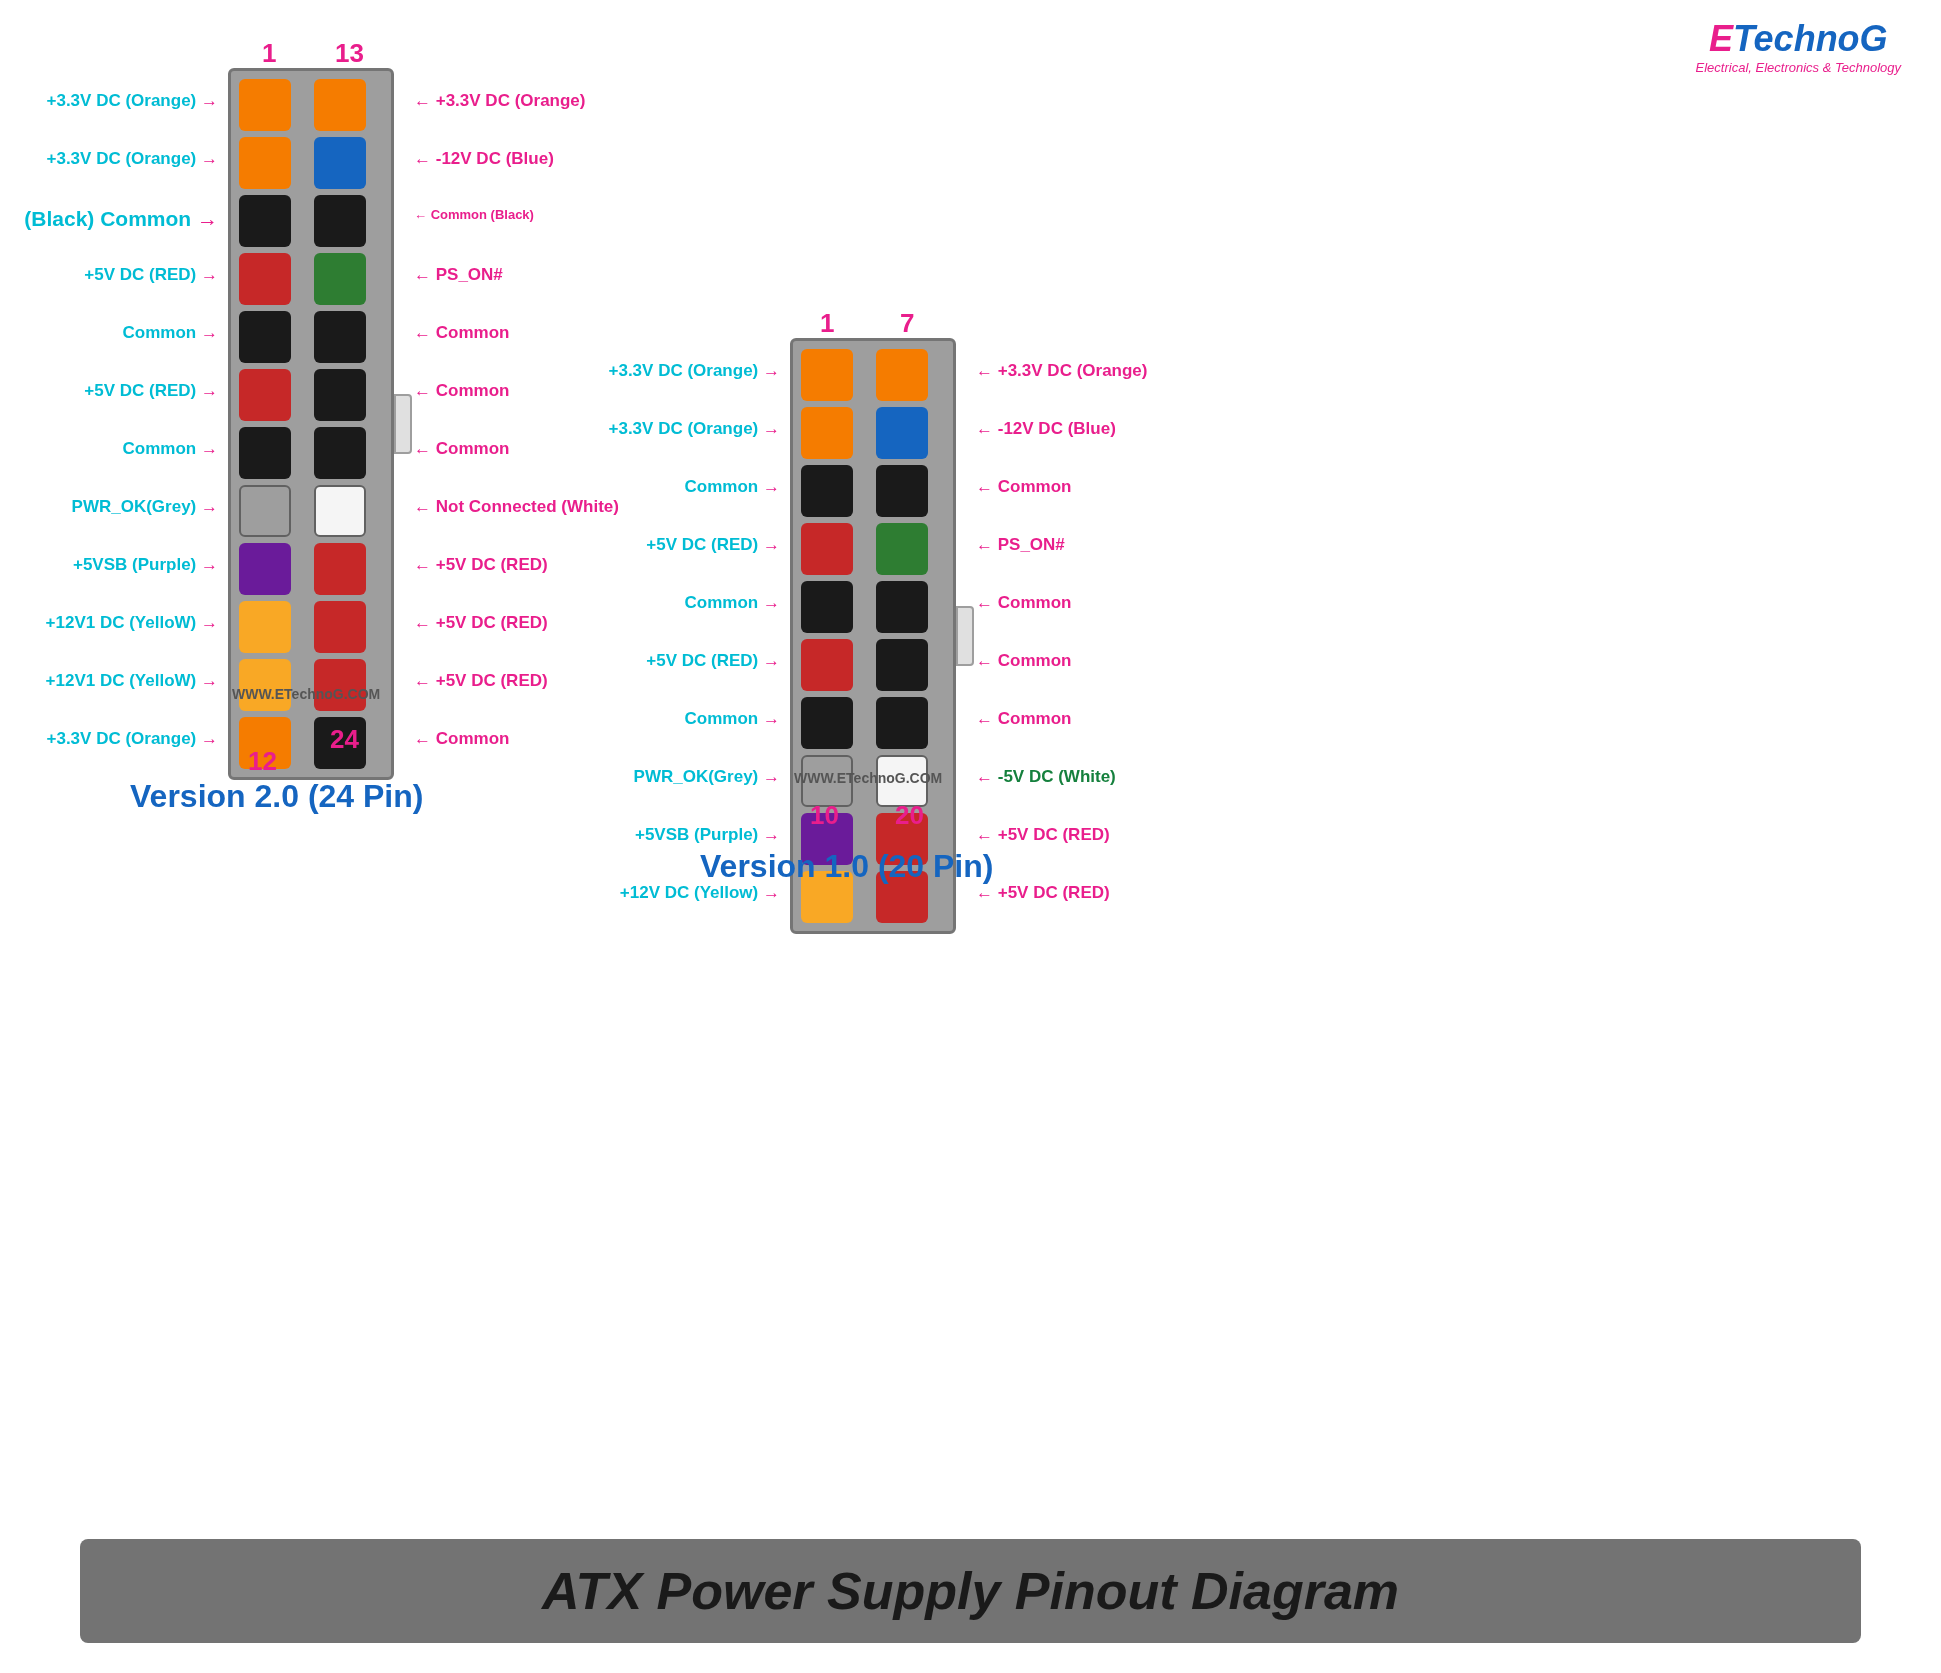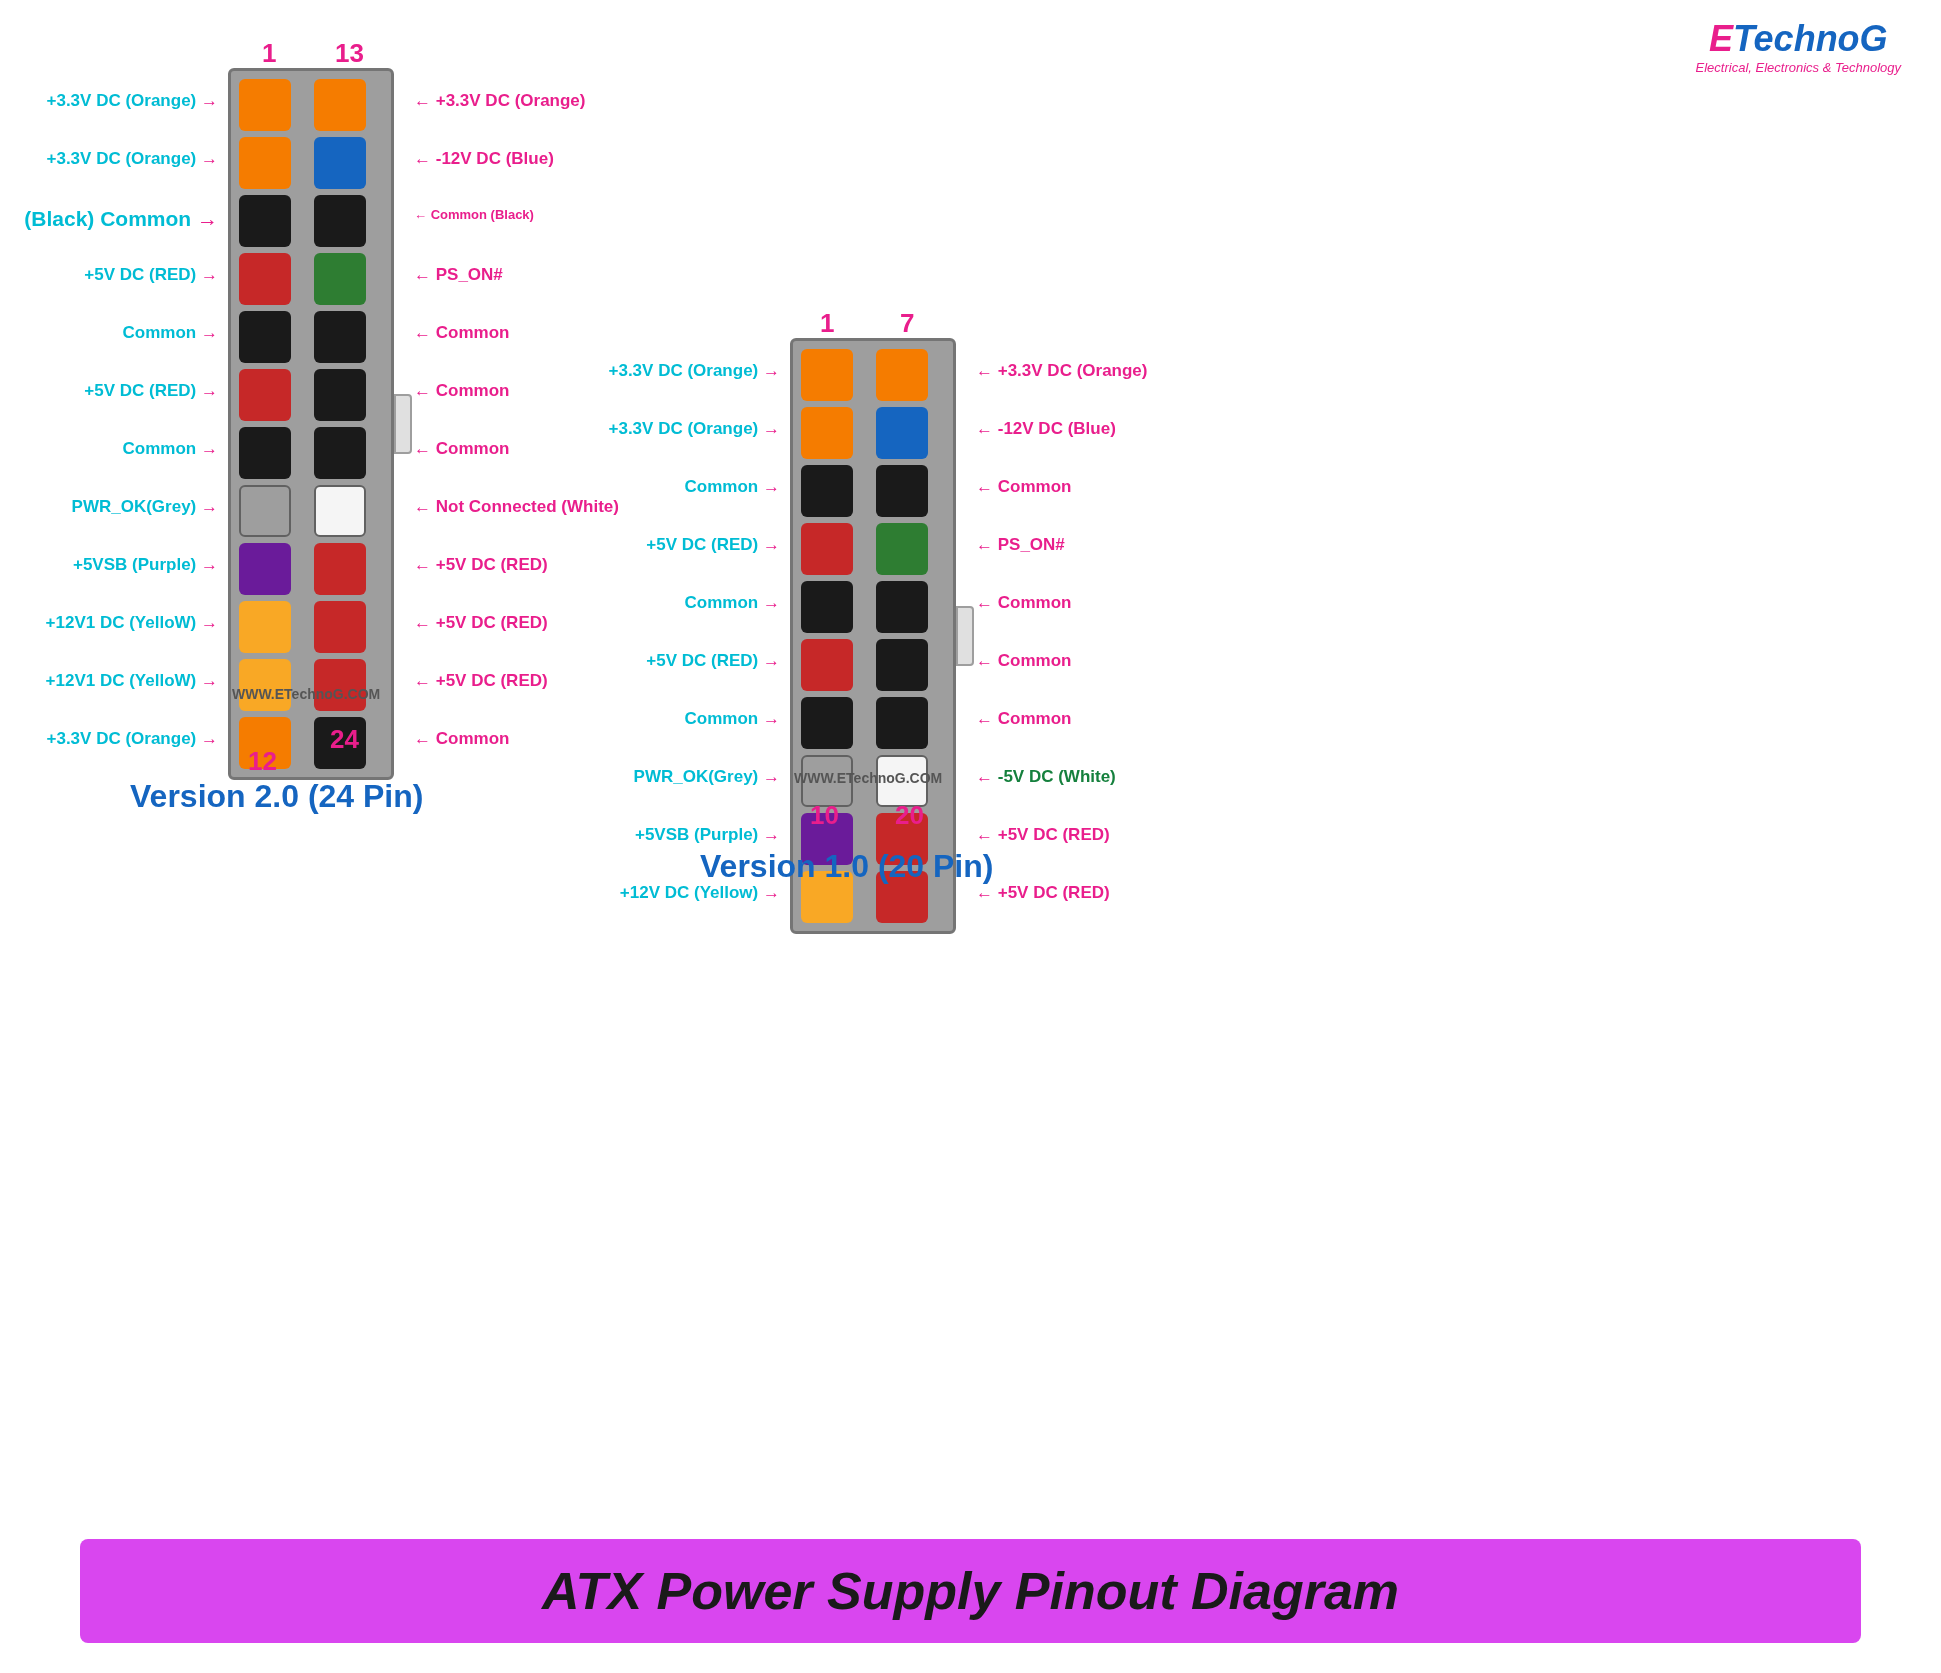--- a/index.html
+++ b/index.html
@@ -27,21 +27,21 @@
     .logo-e { color: #e91e8c; font-size: 36px; font-weight: bold; font-style: italic; }
     .logo-technog { color: #1565c0; font-size: 36px; font-weight: bold; font-style: italic; }
     .logo-sub { color: #e91e8c; font-size: 13px; font-style: italic; }
 
     
     .title-bar {
       position: absolute;
       bottom: 30px;
       left: 100px;
       right: 100px;
-      background: #d946ef;
+      background: #737373;
       border-radius: 8px;
       text-align: center;
       padding: 22px 0;
     }
     .title-bar-text {
       font-size: 52px;
       font-weight: bold;
       font-style: italic;
       color: #1a1a1a;
     }

